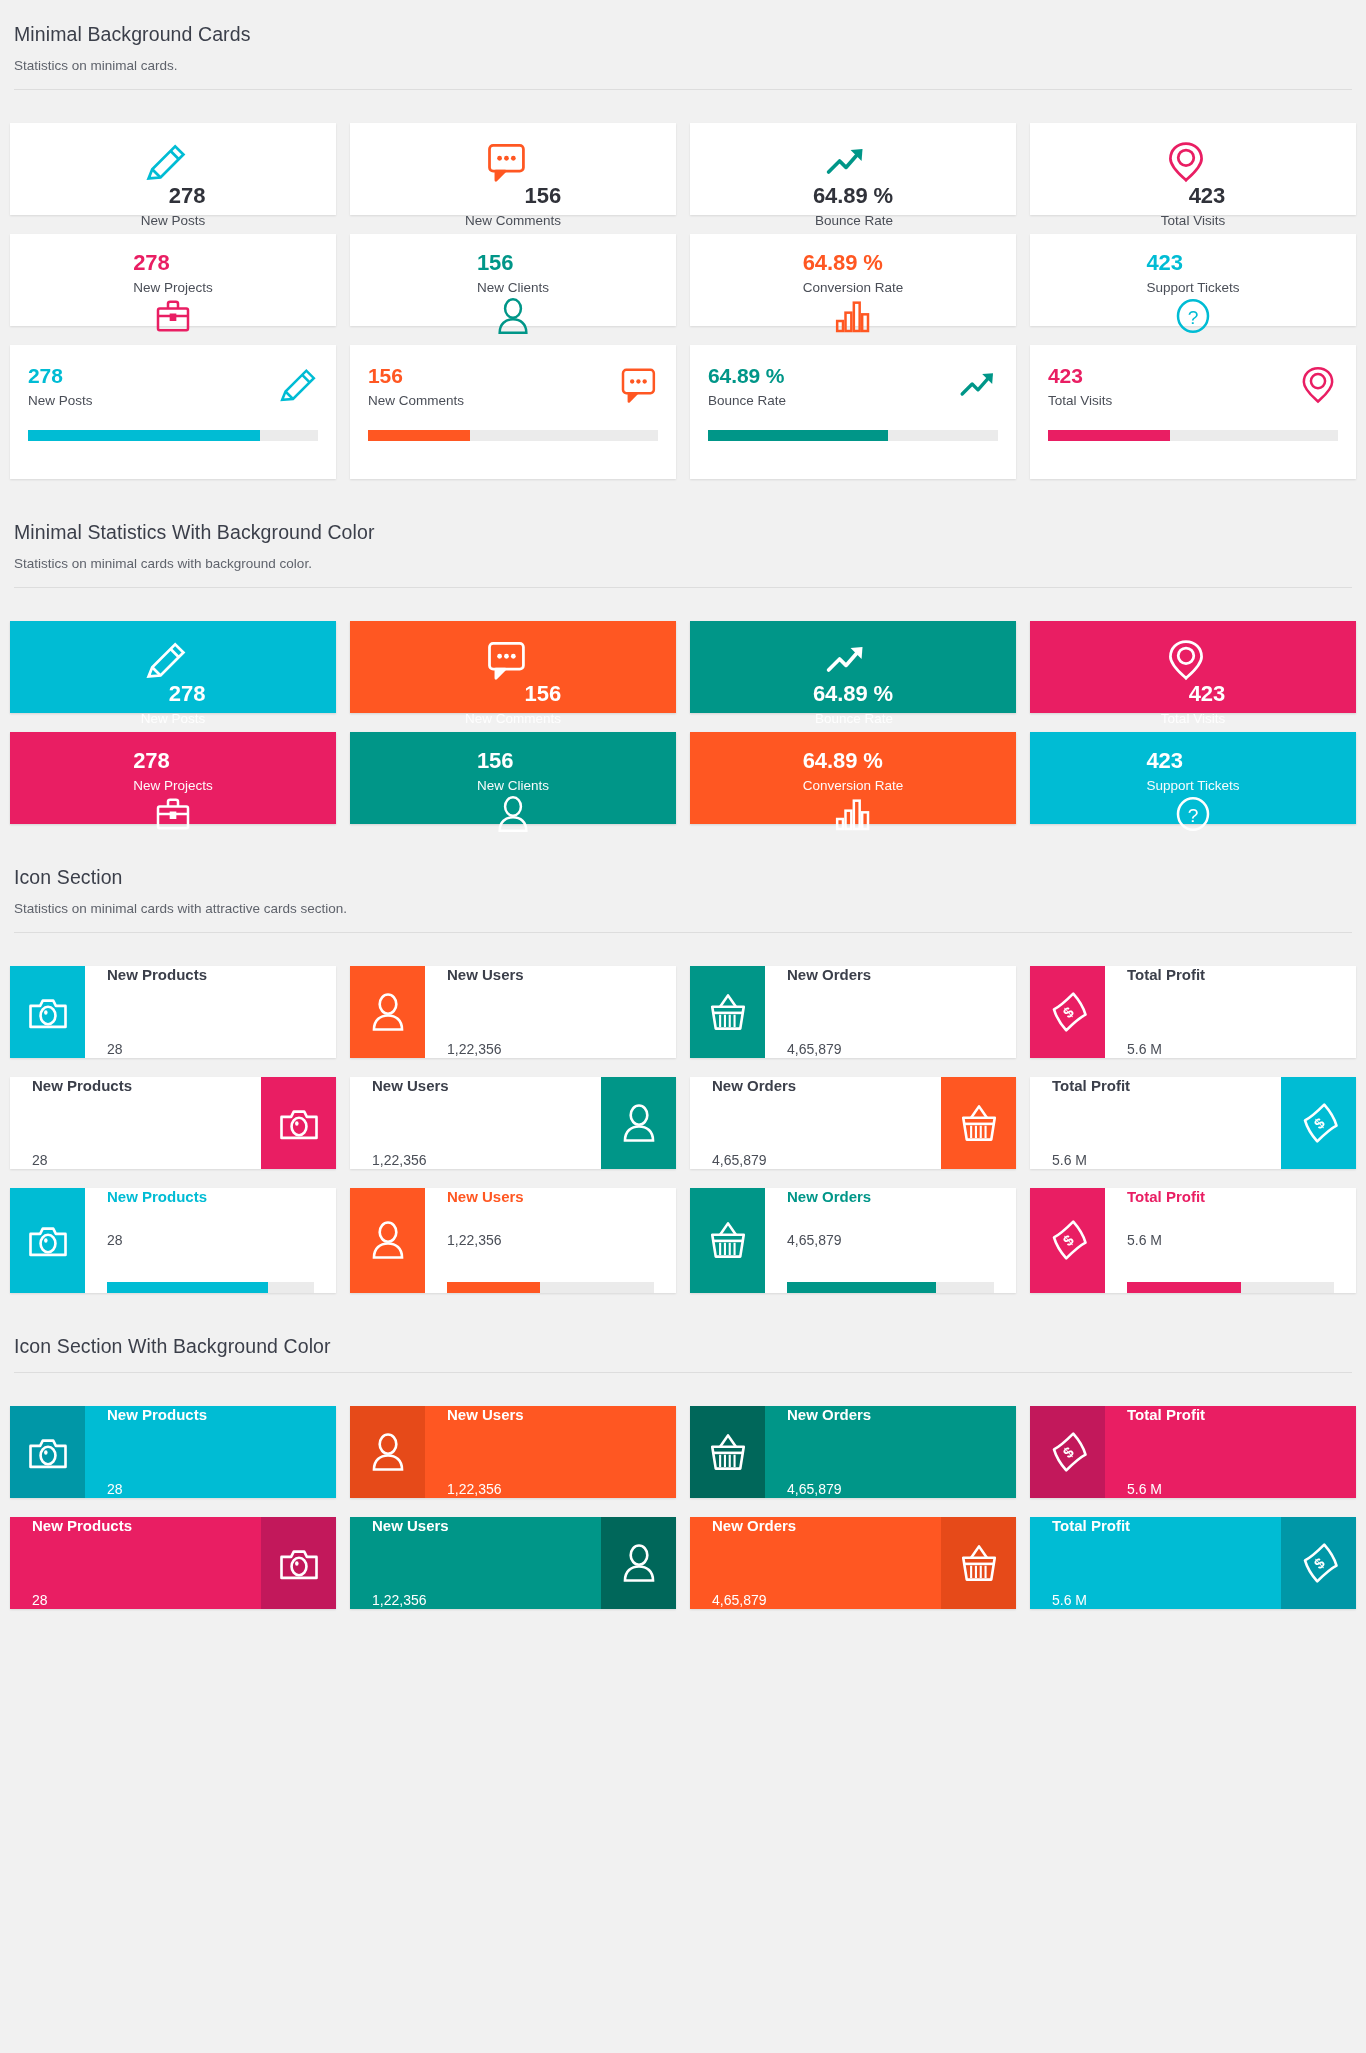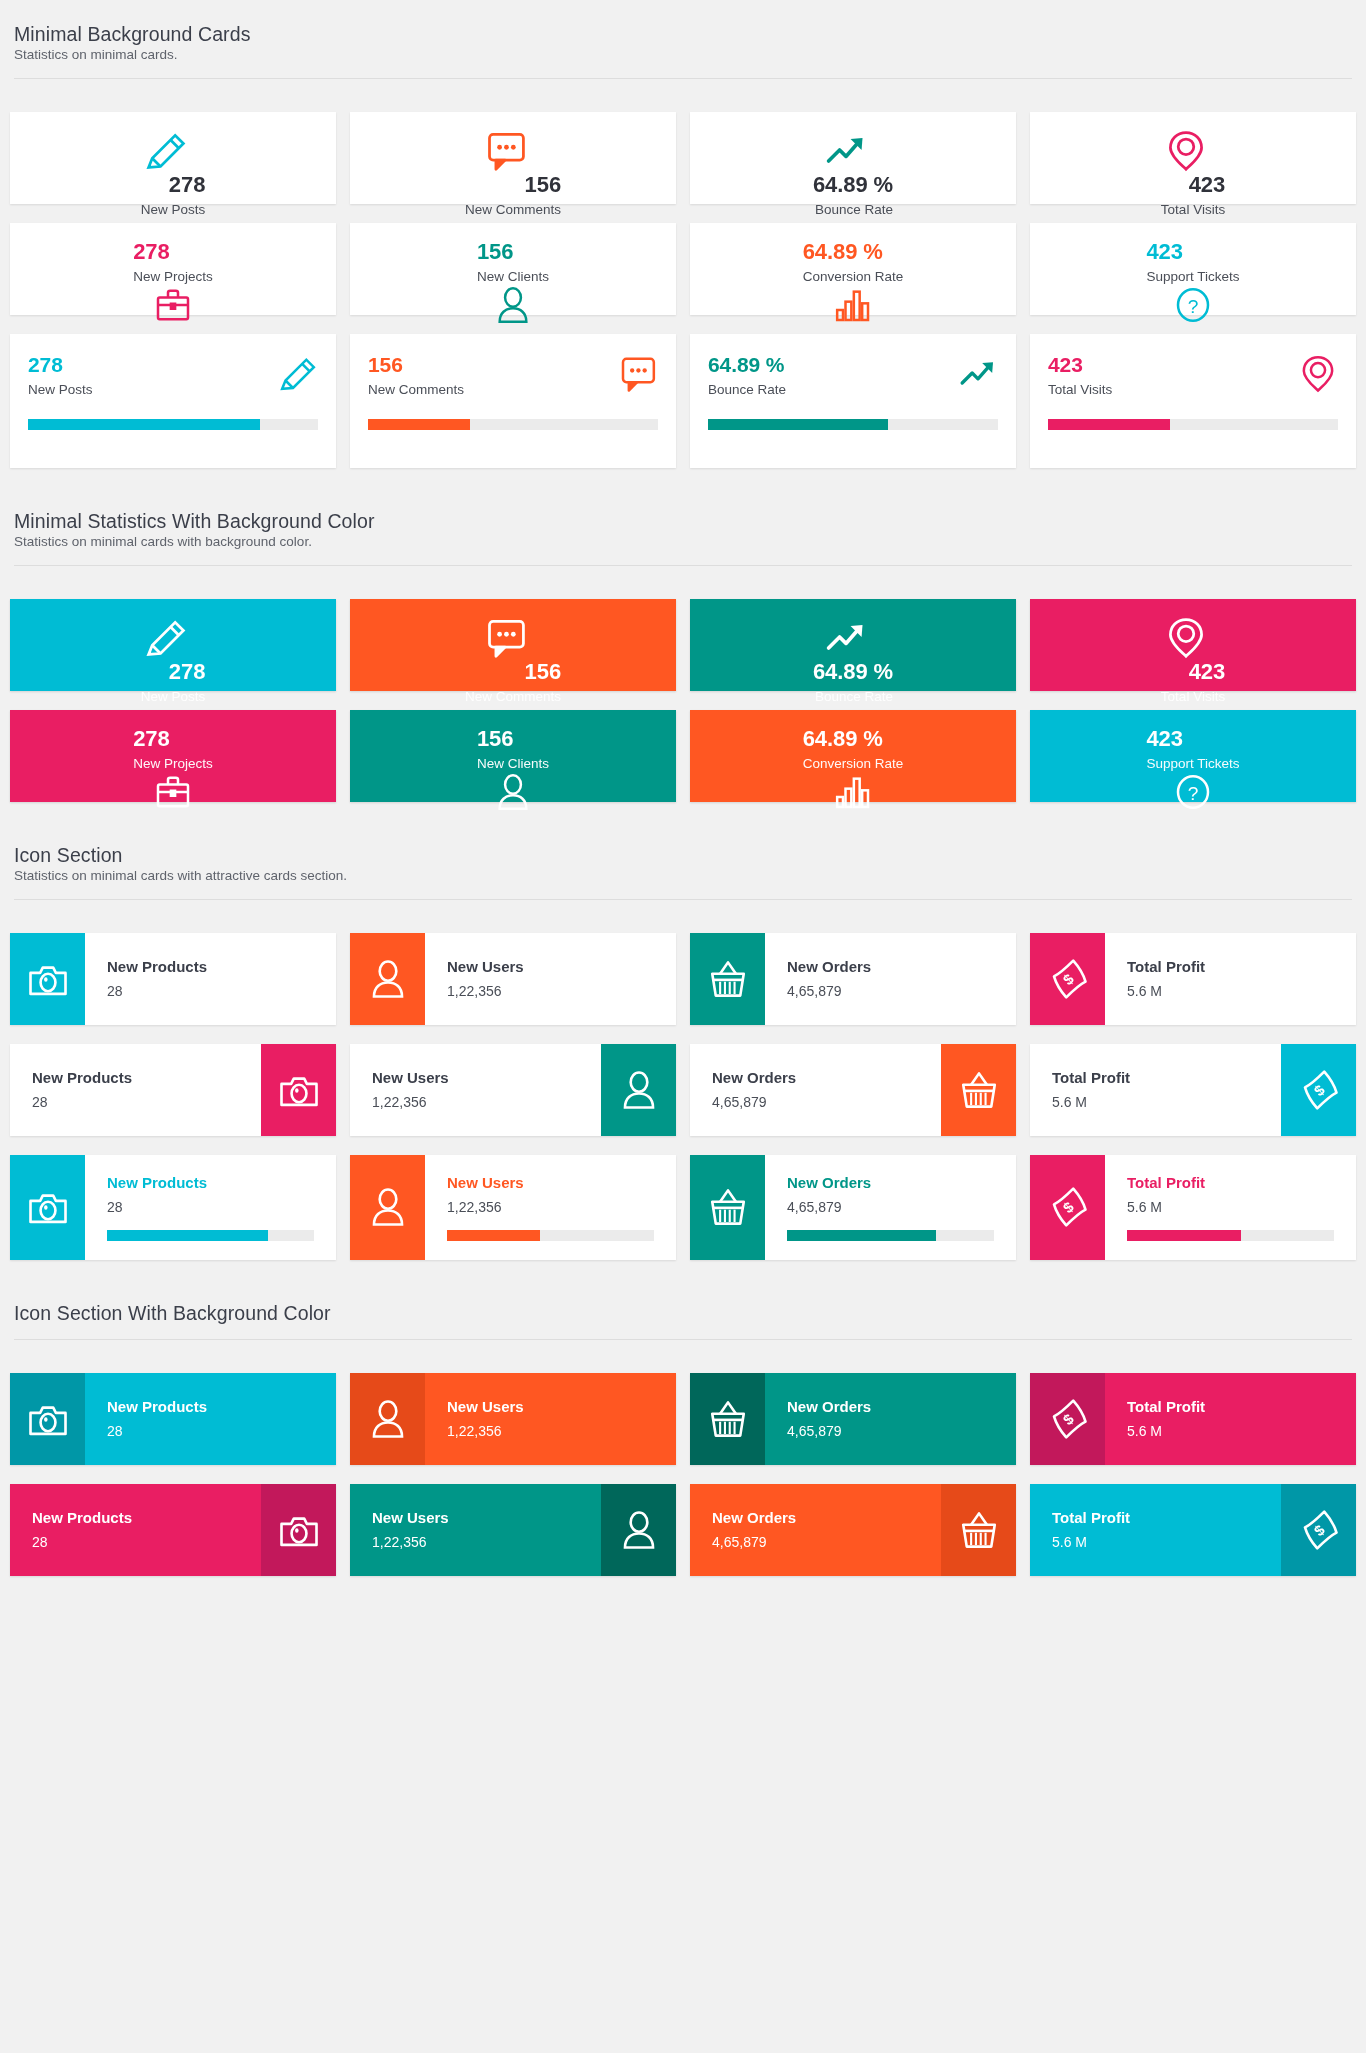--- a/index.html
+++ b/index.html
@@ -17,20 +17,21 @@
   .section-title {
     font-size: 19.5px;
     font-weight: 400;
     color: #3b3f4a;
     letter-spacing: .1px;
     line-height: 1.25;
   }
   .section-sub {
     font-size: 13.5px;
     color: #5f636c;
+    margin-top: 11px;
     line-height: 1.3;
   }
   .section-rule {
     border-bottom: 1px solid #dddddd;
     margin: 14px 4px 0 4px;
   }
 
   
   .grid {
     display: flex;
@@ -110,21 +111,21 @@
     flex: 0 0 75px;
     display: flex;
     align-items: center;
     justify-content: center;
   }
   .iconcard .body {
     flex: 1 1 auto;
     padding: 0 0 0 22px;
     display: flex;
     flex-direction: column;
-    justify-content: center;
+    justify-content: space-between;
   }
   .iconcard.rev .body { padding: 0 22px 0 22px; }
   .iconcard .name {
     font-size: 15px;
     font-weight: bold;
     color: #3b3f4a;
     line-height: 1.2;
   }
   .iconcard .val {
     font-size: 14px;

